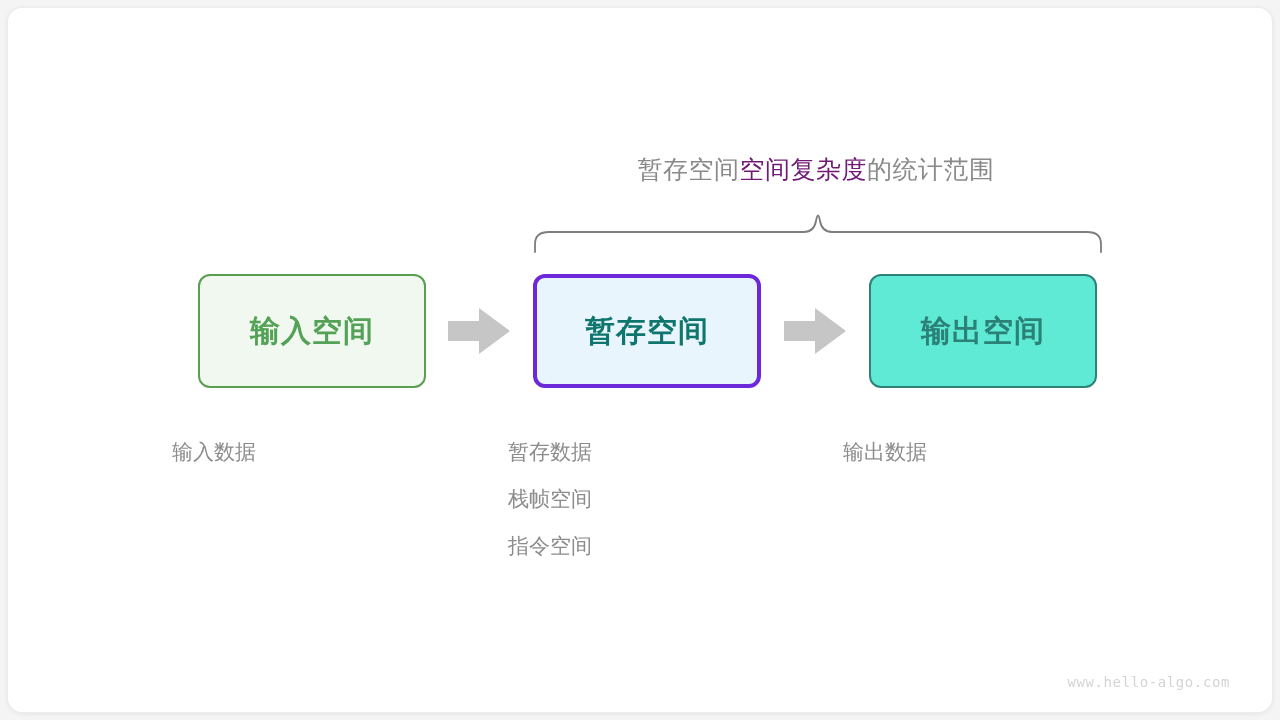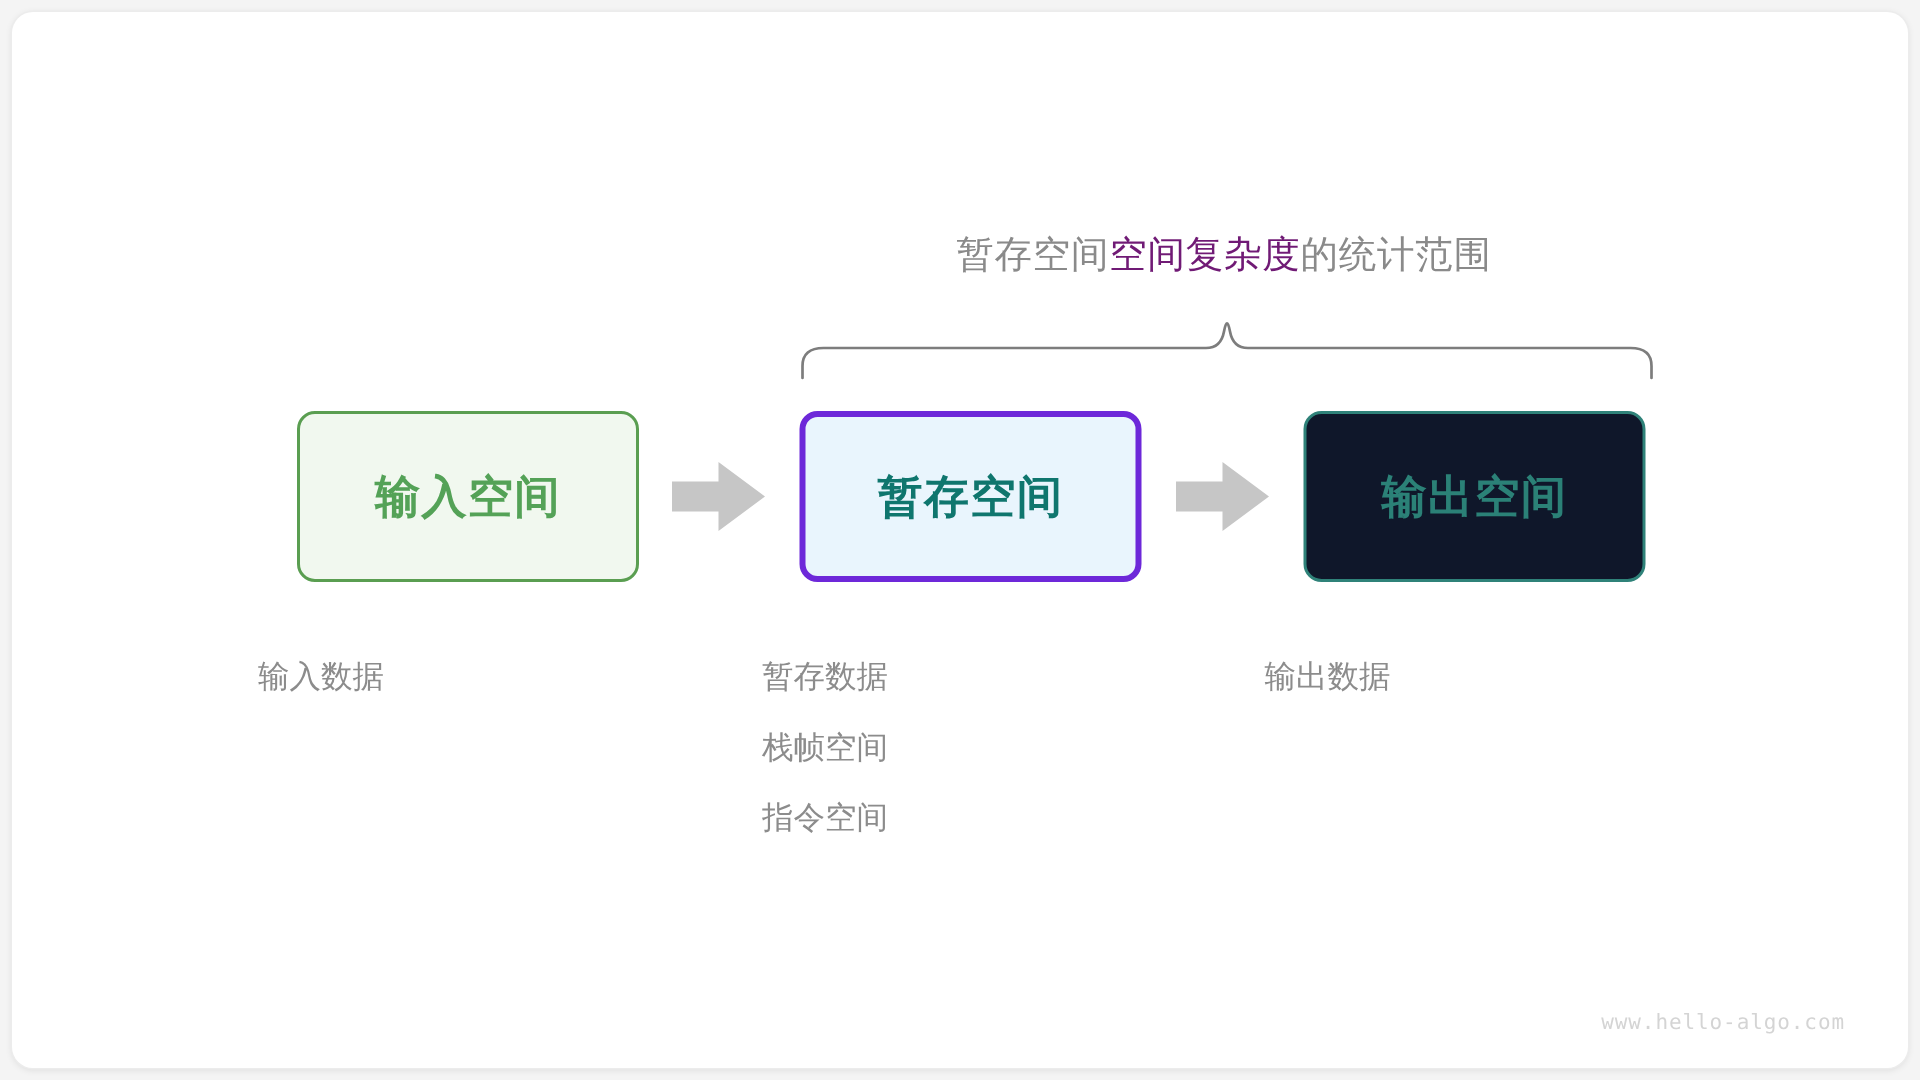--- a/index.html
+++ b/index.html
@@ -69,21 +69,21 @@
     color: #54a257;
   }
   .box-buffer {
     left: 525px;
     background: #e9f5fd;
     border: 4px solid #6d28d9;
     color: #0f766e;
   }
   .box-output {
     left: 861px;
-    background: #0f172a;
+    background: #5eead4;
     border: 2px solid #2f8279;
     color: #2b8177;
   }
   
   .arrow {
     position: absolute;
     top: 300px;
     width: 62px;
     height: 46px;
   }

